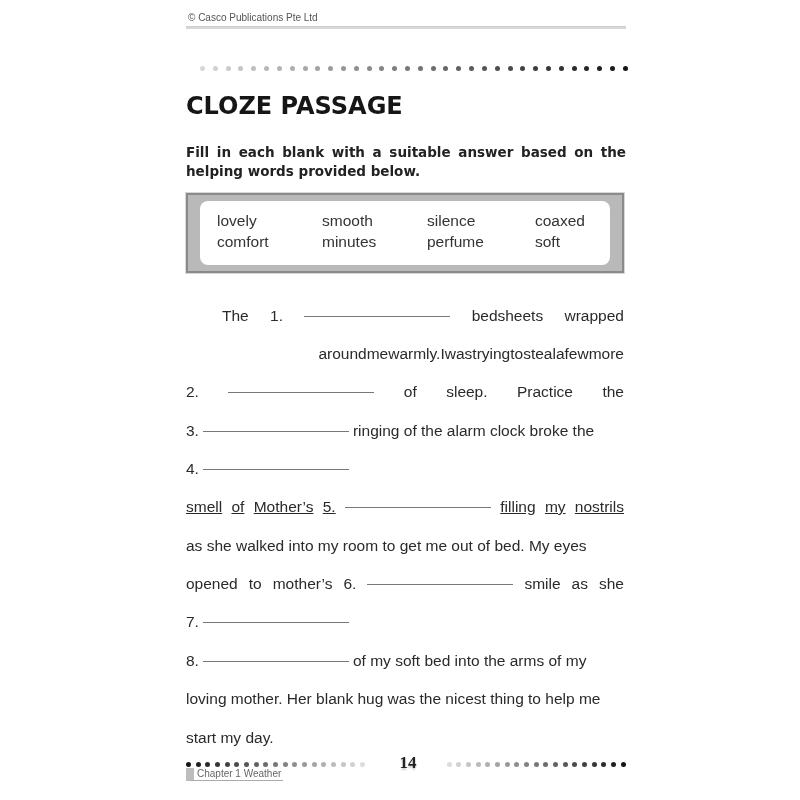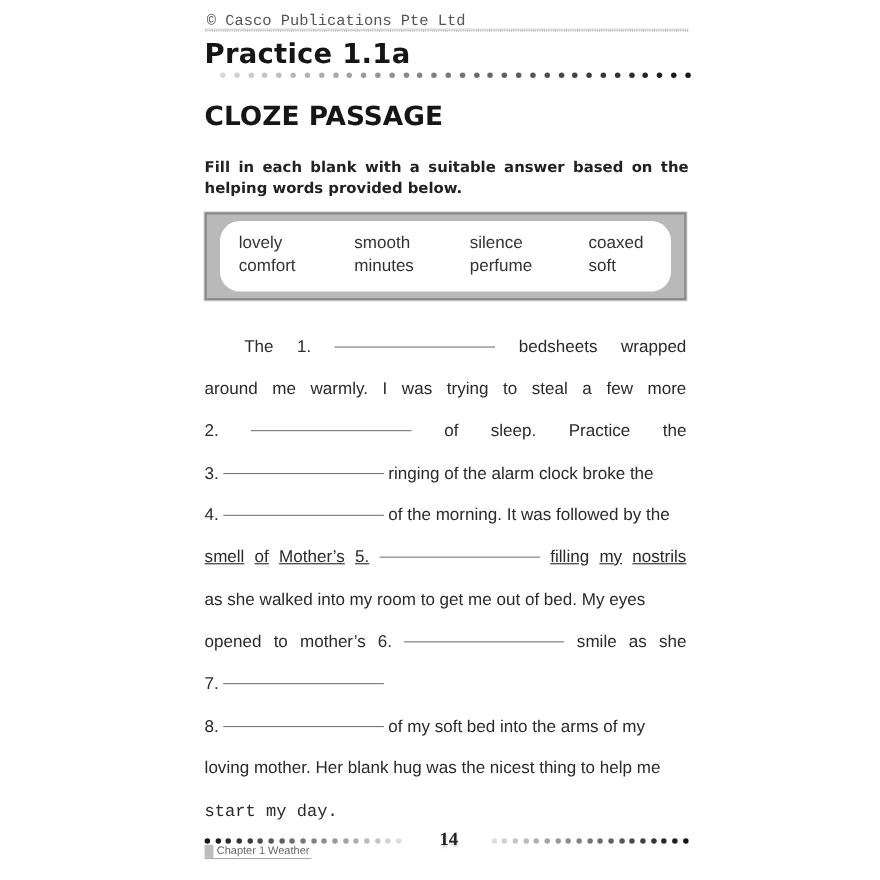--- a/index.html
+++ b/index.html
@@ -4,21 +4,21 @@
 <style>
   html, body { margin: 0; padding: 0; }
   body {
     width: 800px; height: 800px; background: #ffffff; position: relative; overflow: hidden;
     font-family: "Liberation Sans", sans-serif; color: #222;
   }
   .page { position: absolute; left: 186px; top: 0; width: 440px; height: 800px; }
 
   .publisher {
     position: absolute; left: 2px; top: 12px;
-    font-family: Liberation Mono, monospace; font-size: 14px; color: #555;
+    font-family: Liberation Sans, sans-serif; font-size: 10px; color: #555;
   }
   .publisher-rule {
     position: absolute; left: 0; top: 26px; width: 440px; height: 2px;
     background-image: radial-gradient(circle, #aaa 0.6px, transparent 0.8px);
     background-size: 2px 2px; border-top: 1px solid #cfcfcf;
   }
 
   .practice-title {
     position: absolute; left: 0; top: 34px;
     font-family: "DejaVu Sans", sans-serif; font-weight: bold; font-size: 25px; color: #151515;
@@ -40,21 +40,21 @@
     color: #222; text-align: justify; text-align-last: left;
   }
 
   .word-box-outer {
     position: absolute; left: 0; top: 193px; width: 438px; height: 80px;
     background: #b9b9b9; border: 2px solid #8a8a8a; box-sizing: border-box;
     box-shadow: 0 0 0 1px #d7d7d7;
   }
   .word-box-inner {
     position: absolute; left: 12px; top: 6px; right: 12px; bottom: 6px;
-    background: #ffffff; border-radius: 18px;
+    background: #ffffff; border-radius: 8px;
   }
   .word-grid {
     position: absolute; left: 17px; top: 11px; right: 8px;
     display: grid; grid-template-columns: 105px 105px 108px auto; row-gap: 3px;
     font-size: 15.5px; color: #333;
   }
 
   .passage { position: absolute; left: 0; top: 0; width: 440px; }
   .line {
     position: absolute; left: 0; width: 438px; height: 22px;
@@ -83,21 +83,20 @@
   }
 </style>
 </head>
 <body>
 
 <div class="page">
 
   <div class="publisher">© Casco Publications Pte Ltd</div>
   <div class="publisher-rule"></div>
 
-  <div class="practice-title">Practice 1.1a</div>
   <div class="dot-rule" id="titleDots">
       <span style="background: rgb(215, 215, 215);"></span>
       <span style="background: rgb(209, 209, 209);"></span>
       <span style="background: rgb(203, 203, 203);"></span>
       <span style="background: rgb(197, 197, 197);"></span>
       <span style="background: rgb(191, 191, 191);"></span>
       <span style="background: rgb(185, 185, 185);"></span>
       <span style="background: rgb(180, 180, 180);"></span>
       <span style="background: rgb(174, 174, 174);"></span>
       <span style="background: rgb(168, 168, 168);"></span>
@@ -147,21 +146,21 @@
   </div>
 
   <div class="passage" id="passage">
       <div class="line justify" style="top: 307px; padding-left: 36px; width: 402px;">
         <span class="seg">The</span>
         <span class="seg">1.</span>
         <span class="blank" style="width: 146px;"></span>
         <span class="seg">bedsheets</span>
         <span class="seg">wrapped</span>
       </div>
-      <div class="line justify" style="top: 345px;">
+      <div class="line justify" style="top: 345px; justify-content: flex-end;">
         <span class="seg">around</span>
         <span class="seg">me</span>
         <span class="seg">warmly.</span>
         <span class="seg">I</span>
         <span class="seg">was</span>
         <span class="seg">trying</span>
         <span class="seg">to</span>
         <span class="seg">steal</span>
         <span class="seg">a</span>
         <span class="seg">few</span>
@@ -176,21 +175,20 @@
         <span class="seg">the</span>
       </div>
       <div class="line" style="top: 422px;">
         <span class="seg">3.</span>
         <span class="blank" style="width: 146px; margin-left: 4px; margin-right: 4px;"></span>
         <span class="seg">ringing of the alarm clock broke the</span>
       </div>
       <div class="line" style="top: 460px;">
         <span class="seg">4.</span>
         <span class="blank" style="width: 146px; margin-left: 4px; margin-right: 4px;"></span>
-        <span class="seg">of the morning. It was followed by the</span>
       </div>
       <div class="line justify" style="top: 498px; text-decoration: underline;">
         <span class="seg">smell</span>
         <span class="seg">of</span>
         <span class="seg">Mother’s</span>
         <span class="seg">5.</span>
         <span class="blank" style="width: 146px;"></span>
         <span class="seg">filling</span>
         <span class="seg">my</span>
         <span class="seg">nostrils</span>
@@ -213,21 +211,21 @@
         <span class="blank" style="width: 146px; margin-left: 4px; margin-right: 4px;"></span>
       </div>
       <div class="line" style="top: 652px;">
         <span class="seg">8.</span>
         <span class="blank" style="width: 146px; margin-left: 4px; margin-right: 4px;"></span>
         <span class="seg">of my soft bed into the arms of my</span>
       </div>
       <div class="line" style="top: 690px;">
         <span class="seg">loving mother. Her blank hug was the nicest thing to help me</span>
       </div>
-      <div class="line" style="top: 729px; font-family: Liberation Mono, monospace;">
+      <div class="line" style="top: 729px;">
         <span class="seg">start my day.</span>
       </div>
     </div>
 
   <div class="footer-dots" id="footerDots">
       <span style="background: rgb(20, 20, 20);"></span>
       <span style="background: rgb(31, 31, 31);"></span>
       <span style="background: rgb(42, 42, 42);"></span>
       <span style="background: rgb(53, 53, 53);"></span>
       <span style="background: rgb(64, 64, 64);"></span>

